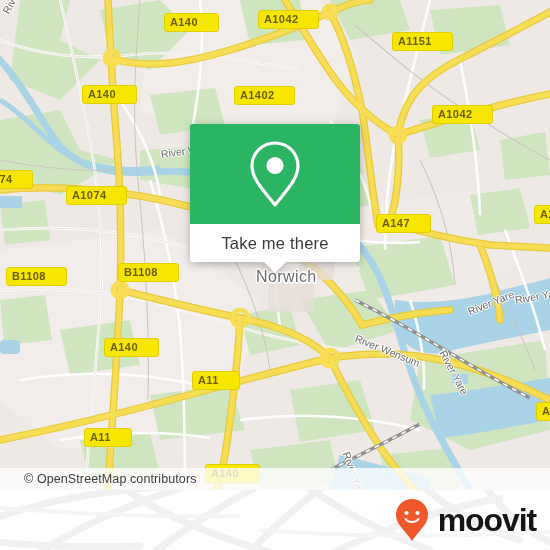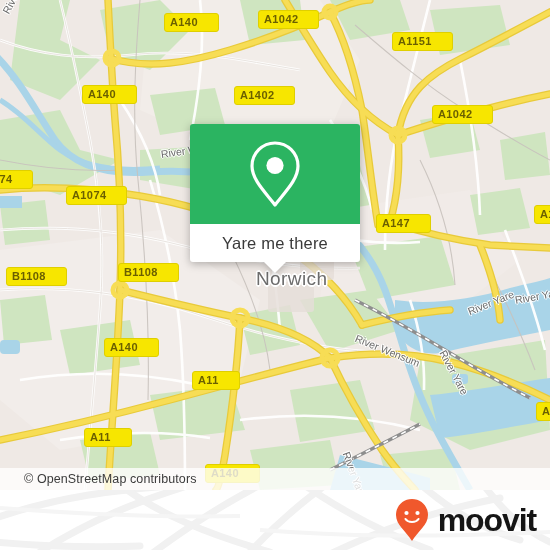--- a/index.html
+++ b/index.html
@@ -29,21 +29,21 @@
     letter-spacing:.4px;
     line-height:12px;
     padding:2px 20px 3px 5px;
     white-space:nowrap;
     font-family:Liberation Sans, sans-serif;
   }
 
   
   .place-label{
     position:absolute;
-    font-size:19px;
+    font-size:16px;
     color:#6d6d6d;
     white-space:nowrap;
     text-shadow:
       -1.6px 0 #fff, 1.6px 0 #fff, 0 -1.6px #fff, 0 1.6px #fff,
       -1.2px -1.2px #fff, 1.2px -1.2px #fff, -1.2px 1.2px #fff, 1.2px 1.2px #fff;
     letter-spacing:.4px;
   }
 
   
   .water-label{
@@ -308,21 +308,21 @@
   </div>
 
   <div class="popup">
     <div class="popup-head">
       <svg width="58" height="70" viewBox="0 0 58 70">
         <path d="M29,4 C16.3,4 6,14.3 6,27 C6,41 20,54 29,66 C38,54 52,41 52,27 C52,14.3 41.7,4 29,4 Z" fill="none" stroke="#ffffff" stroke-width="3.2" stroke-linejoin="round"></path>
         <circle cx="29" cy="26.5" r="8.6" fill="#ffffff"></circle>
       </svg>
     </div>
     <div class="popup-body">
-      <span>Yare me there</span>
+      <span>Take me there</span>
     </div>
     <div class="popup-tail"></div>
   </div>
 
   <div class="footer">
     <svg class="footer-watermark" width="550" height="60" viewBox="0 0 550 60">
       <rect x="0" y="0" width="550" height="60" fill="#ffffff"></rect>
       <g stroke="#f1f1f1" stroke-width="7" fill="none" stroke-linecap="round">
         <path d="M-10,30 C60,5 120,0 180,-5"></path>
         <path d="M40,62 C90,30 140,10 200,-8"></path>

